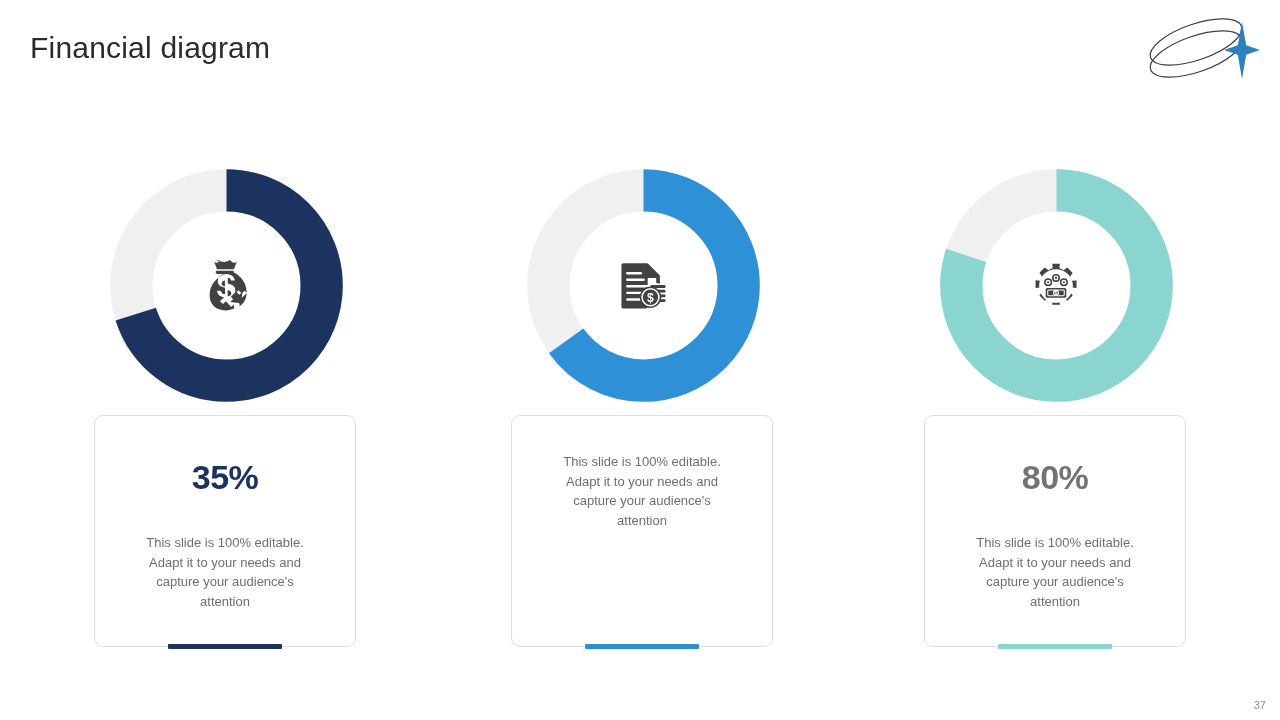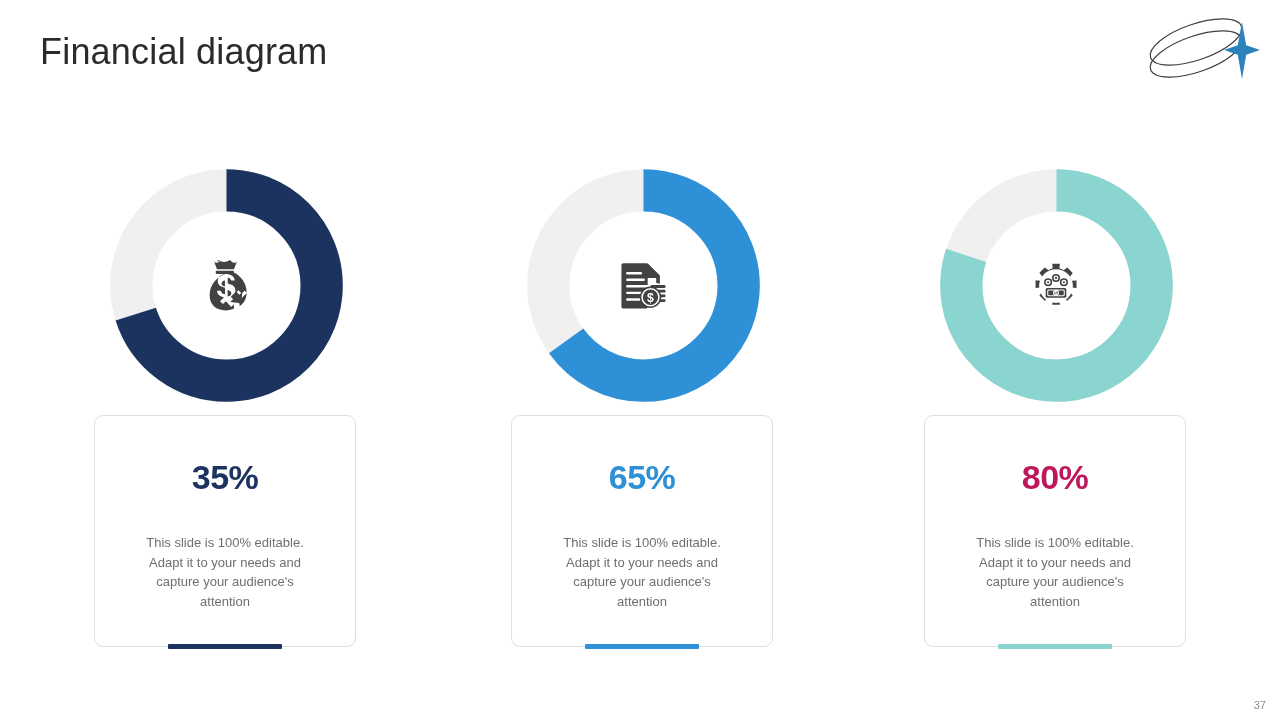--- a/index.html
+++ b/index.html
@@ -19,23 +19,23 @@
     position: absolute;
     inset: 0;
     width: 1280px;
     height: 720px;
     background: #ffffff;
   }
 
   
   .slide-title {
     position: absolute;
-    left: 40px;
+    left: 30px;
     top: 31px;
-    font-size: 36px;
+    font-size: 30px;
     font-weight: 400;
     color: #2b2b2b;
     letter-spacing: 0.2px;
     white-space: nowrap;
   }
 
   
   .logo {
     position: absolute;
     right: 16px;
@@ -213,21 +213,20 @@
               <rect x="40" y="46" width="16" height="3" rx="1"></rect>
               <circle cx="40" cy="44" r="11.5"></circle>
               <circle cx="40" cy="44" r="9" fill="none" stroke="#ffffff" stroke-width="1.6"></circle>
               <text x="40" y="49.2" font-family="'Liberation Sans', sans-serif" font-size="13" font-weight="bold" fill="#ffffff" text-anchor="middle">$</text>
             </g>
           </svg>
         </div>
       </div>
 
       <div class="card">
-        <div class="card-pct" style="color:#2e90d6">65%</div>
         <div class="card-body">This slide is 100% editable. Adapt it to your needs and capture your audience's attention</div>
         <div class="card-bar" style="background:#2e90d6"></div>
       </div>
     </div>
 
     <div class="column c2">
       <div class="donut-wrap">
         <svg class="donut-svg" viewBox="0 0 100 100" aria-hidden="true">
           <g transform="rotate(-90 50 50)">
             <circle cx="50" cy="50" r="40.5" fill="none" stroke="#f0f0f1" stroke-width="18"></circle>
@@ -255,21 +254,21 @@
               <rect x="21" y="34" width="22" height="10.5" rx="1.6"></rect>
               <rect x="23.2" y="36.2" width="17.6" height="6.1" rx="1" fill="none" stroke="#ffffff" stroke-width="1.1"></rect>
               <circle cx="32" cy="39.3" r="2.6" fill="none" stroke="#ffffff" stroke-width="1.2"></circle>
               <text x="32" y="41.6" font-family="'Liberation Sans', sans-serif" font-size="5.4" font-weight="bold" fill="#ffffff" text-anchor="middle">$</text>
             </g>
           </svg>
         </div>
       </div>
 
       <div class="card">
-        <div class="card-pct" style="color:#be185d">80%</div>
+        <div class="card-pct" style="color:#737373">80%</div>
         <div class="card-body">This slide is 100% editable. Adapt it to your needs and capture your audience's attention</div>
         <div class="card-bar" style="background:#8ad5d0"></div>
       </div>
     </div>
 
   </div>
 
   <div class="page-number">37</div>
 </div>
 

